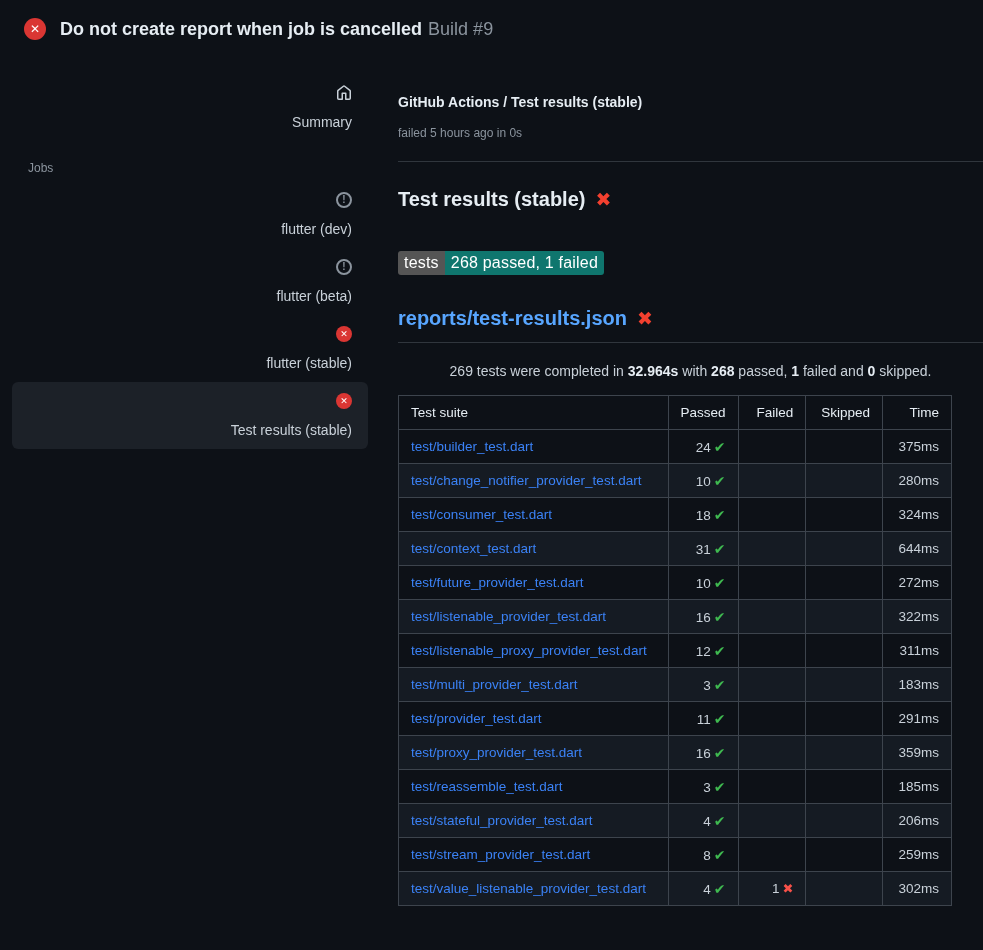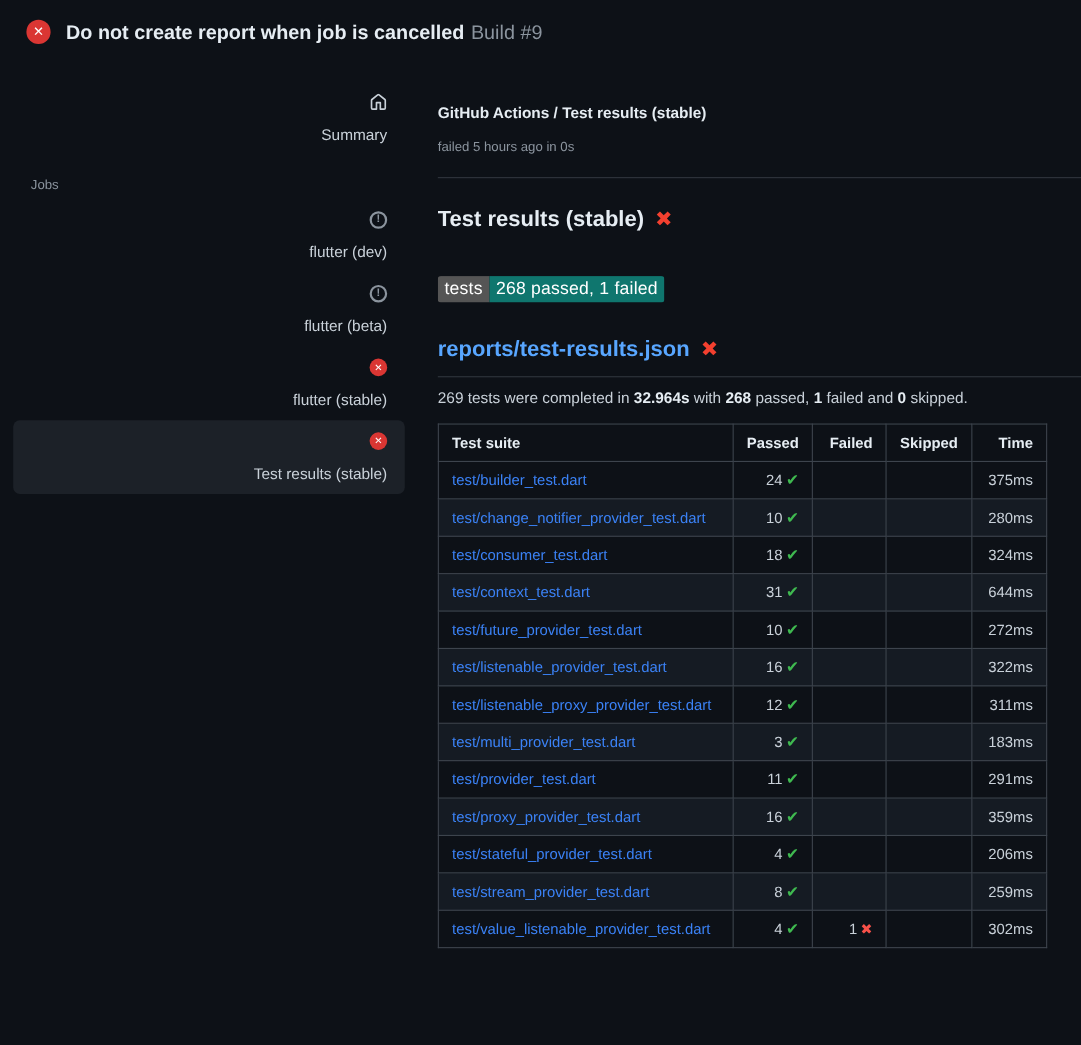--- a/index.html
+++ b/index.html
@@ -63,30 +63,30 @@
   .badge .badge-label { background: #555555; padding: 3px 6px; }
   .badge .badge-value { background: #0f766e; padding: 3px 6px; }
 
   .report-title {
     font-size: 20px; font-weight: 700; color: #58a6ff;
     display: flex; align-items: center; gap: 10px;
     margin-top: 32px; padding-bottom: 12px;
     border-bottom: 1px solid #30363d; cursor: pointer;
   }
 
-  .summary { margin-top: 10px; font-size: 14px; color: #c9d1d9; }
+  .summary { margin-top: 20px; font-size: 14px; color: #c9d1d9; text-align: center; }
   .summary b { color: #e6edf3; }
 
   
   table {
     border-collapse: collapse; width: 554px;
     margin-top: 16px; font-size: 13.5px;
   }
   th, td { border: 1px solid #3d444d; padding: 7px 12px; height: 34px; }
-  th { font-weight: 700; color: #e6edf3; text-align: left; background: #0d1117; }
+  th { font-weight: 400; color: #e6edf3; text-align: left; background: #0d1117; }
   th.num, td.num { text-align: right; }
   tbody tr:nth-child(even) { background: #151b23; }
   td.suite a { color: #3b82f6; text-decoration: none; }
   .check { color: #3fb950; font-size: 14px; margin-left: 3px; }
   .cross { color: #f85149; font-size: 13px; margin-left: 3px; }
 </style>
 </head>
 <body>
 
 <header class="top-header">
@@ -228,20 +228,27 @@
             <td class="num">291ms</td>
           </tr>
           <tr>
             <td class="suite"><a href="#">test/proxy_provider_test.dart</a></td>
             <td class="num">16<span class="check">✔</span></td>
             <td class="num"></td>
             <td class="num"></td>
             <td class="num">359ms</td>
           </tr>
           <tr>
+            <td class="suite"><a href="#">test/reassemble_test.dart</a></td>
+            <td class="num">3<span class="check">✔</span></td>
+            <td class="num"></td>
+            <td class="num"></td>
+            <td class="num">185ms</td>
+          </tr>
+          <tr>
             <td class="suite"><a href="#">test/stateful_provider_test.dart</a></td>
             <td class="num">4<span class="check">✔</span></td>
             <td class="num"></td>
             <td class="num"></td>
             <td class="num">206ms</td>
           </tr>
           <tr>
             <td class="suite"><a href="#">test/stream_provider_test.dart</a></td>
             <td class="num">8<span class="check">✔</span></td>
             <td class="num"></td>

